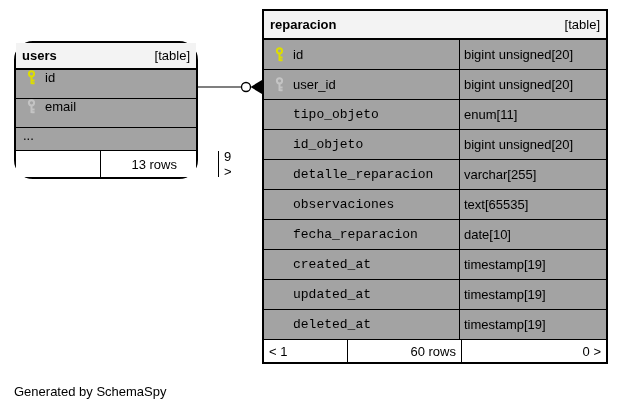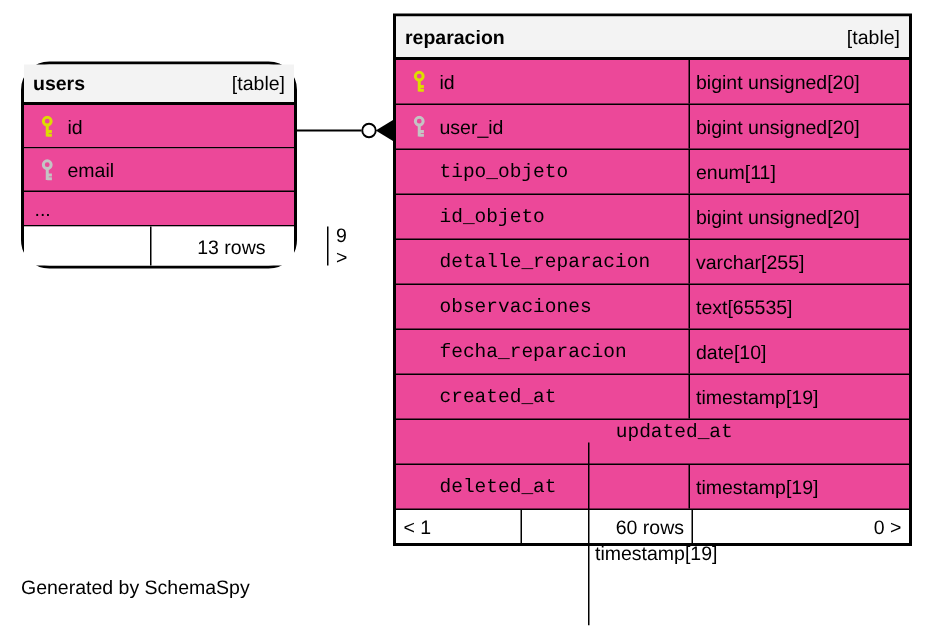--- a/index.html
+++ b/index.html
@@ -12,22 +12,22 @@
     position:absolute; background:#ffffff; border:2px solid #000;
     box-sizing:border-box;
   }
   .db-header {
     display:flex; justify-content:space-between; align-items:center;
     background:#f3f3f3; border-bottom:2px solid #000;
     padding:4px 6px; box-sizing:border-box;
   }
   .tname { font-weight:bold; }
   .db-row {
-    display:flex; align-items:center; border-bottom:1px solid #000;
-    box-sizing:border-box; background:#ec4899;
+    display:flex; align-items:flex-start; border-bottom:1px solid #000;
+    box-sizing:border-box; background:#a3a3a3;
   }
   .db-row:last-child { border-bottom:none; }
   .icon-slot { width:11px; margin-left:10px; flex:0 0 11px; display:flex; align-items:center; }
   .col-name { margin-left:8px; white-space:nowrap; }
   .col-name.no-icon { margin-left:29px;font-family:Liberation Mono, monospace; }
   .col-name.dots { margin-left:7px; }
   .name-cell { flex:1; display:flex; align-items:center; height:100%; }
   .type-cell {
     flex:0 0 147px; border-left:1px solid #000; height:100%;
     display:flex; align-items:center; padding-left:4px; box-sizing:border-box;
@@ -162,21 +162,21 @@
       <div class="type-cell">date[10]</div>
     </div>
 
     <div class="db-row" style="height:30px;">
       <div class="name-cell">
           <span class="col-name no-icon">created_at</span>
         </div>
       <div class="type-cell">timestamp[19]</div>
     </div>
 
-    <div class="db-row" style="height:30px;flex-direction:column;">
+    <div class="db-row" style="height:30px;">
       <div class="name-cell">
           <span class="col-name no-icon">updated_at</span>
         </div>
       <div class="type-cell">timestamp[19]</div>
     </div>
 
     <div class="db-row" style="height:30px;">
       <div class="name-cell">
           <span class="col-name no-icon">deleted_at</span>
         </div>

